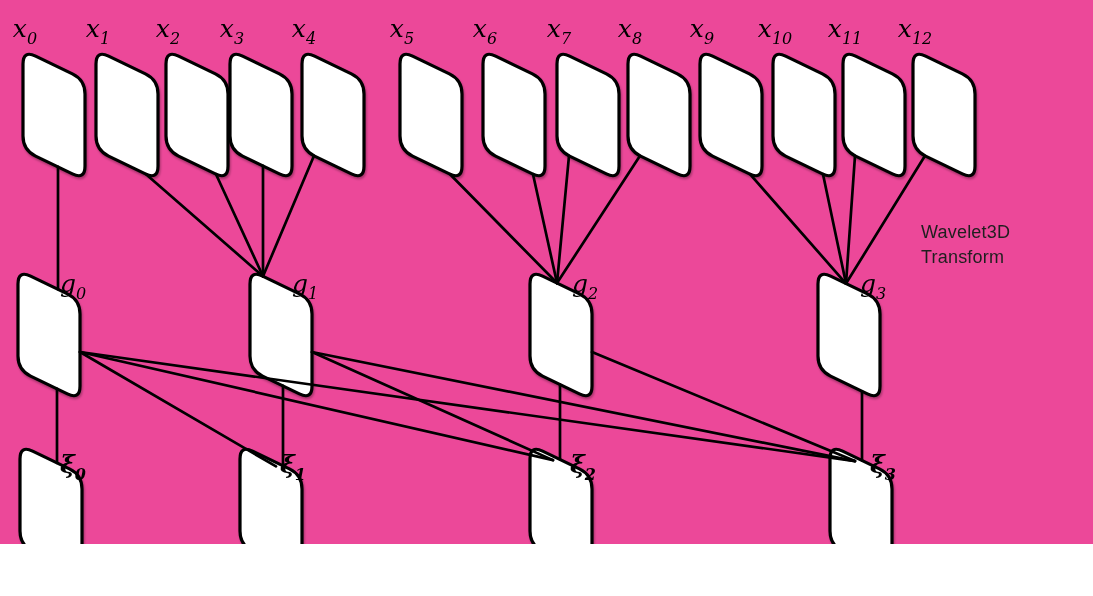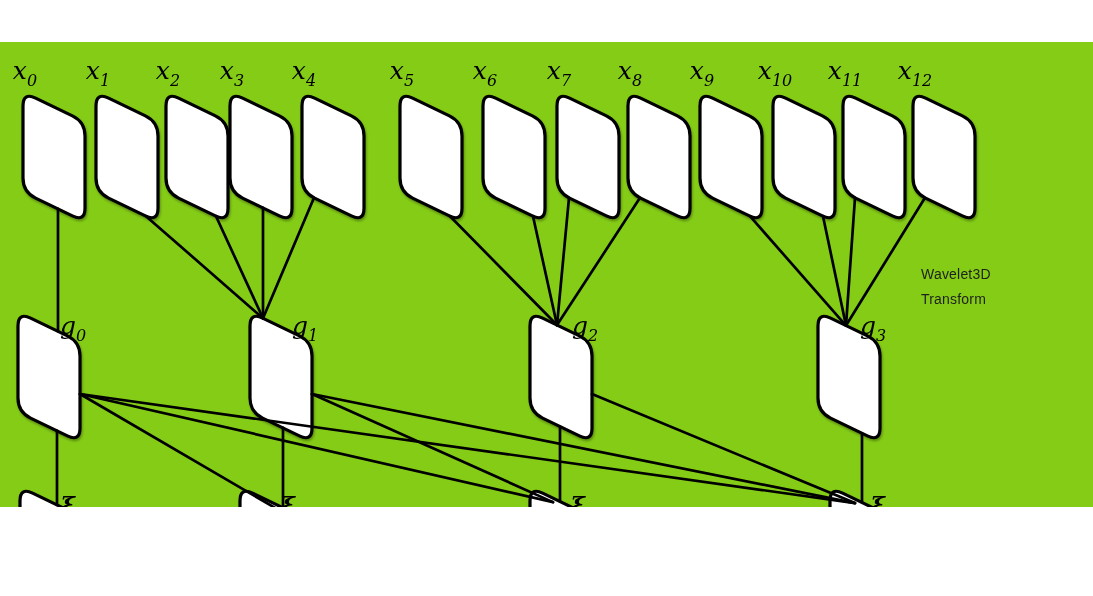--- a/index.html
+++ b/index.html
@@ -1,28 +1,27 @@
 <!DOCTYPE html>
 <html><head>
 <meta charset="utf-8">
 <style>
   html,body{margin:0;padding:0;background:#ffffff;}
   .stage{
     position:relative;
-    width:1093px;height:465px;
-    background:#84cc16;
+    width:1093px;height:544px;
+    background:#ec4899;
     font-family:"Liberation Sans",sans-serif;
     overflow:hidden;
-    margin-top:42px;
   }
   svg{position:absolute;left:0;top:0;}
   .ann{
     position:absolute;
     color:#1f1f1f;
-    font-size:14px;
+    font-size:18px;
     line-height:25px;
     letter-spacing:.2px;
   }
   .ann span{display:block;}
   #ann-wavelet{left:921px;top:220px;}
   #ann-spatio{left:918px;top:398px;}
 </style>
 </head>
 <body>
 

